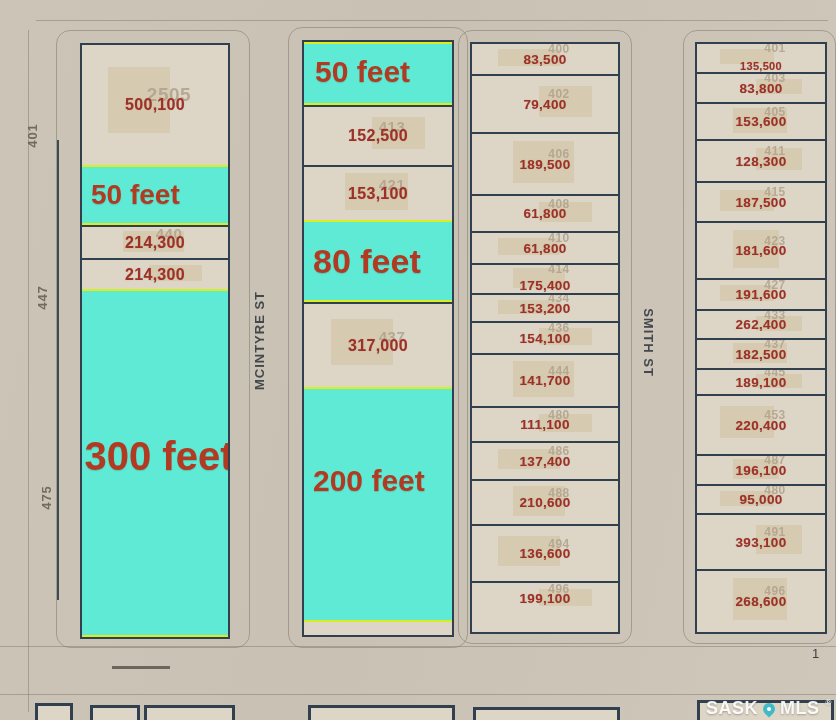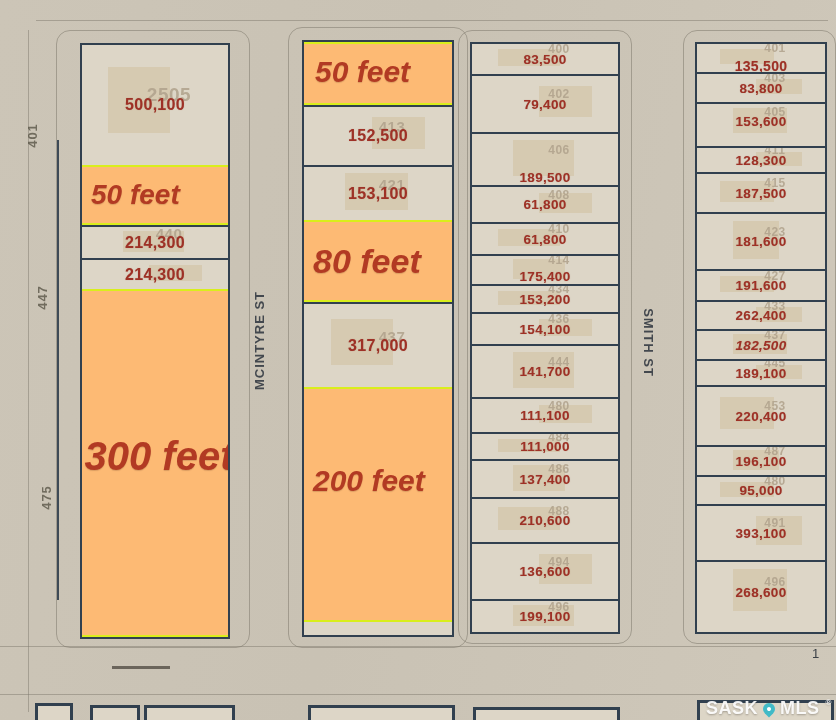--- a/index.html
+++ b/index.html
@@ -25,22 +25,22 @@
   .lot .faint{
     position:absolute;left:50%;top:50%;
     transform:translate(calc(-50% + 14px),calc(-50% - 10px));
     color:#b0a28c;font-weight:700;opacity:.85;letter-spacing:.5px;
   }
   .lot .val{
     position:relative;z-index:2;color:#9e3126;font-weight:700;letter-spacing:.3px;
     text-shadow:0 0 1px rgba(130,45,30,.35);
   }
   .hl{
-    position:relative;box-sizing:border-box;background:#fdba74;
-    border:2px solid #d9ee1c;margin:0 -3px;overflow:hidden;z-index:3;font-style:italic;
+    position:relative;box-sizing:border-box;background:#5eead4;
+    border:2px solid #d9ee1c;margin:0 -3px;overflow:hidden;z-index:3;
   }
   .hl .hl-label{
     position:absolute;white-space:nowrap;color:#b23a23;font-weight:700;
     text-shadow:0 1px 1px rgba(60,20,10,.18);transform:translateY(-50%);
   }
   .street-label{position:absolute;display:flex;align-items:center;justify-content:center;}
   .street-label span{
     white-space:nowrap;color:#43484e;font-weight:700;font-size:13px;letter-spacing:1px;
   }
   .rot-ccw span{transform:rotate(-90deg);}
@@ -146,21 +146,21 @@
       </div>
       <div class="block" style="left: 470px; top: 42px; width: 150px; height: 592px;">
         <div class="lot" style="height: 30px;">
           <span class="faint" style="font-size: 12px;">400</span>
           <span class="val" style="font-size: 13.5px;">83,500</span>
         </div>
         <div class="lot" style="height: 58px;">
           <span class="faint" style="font-size: 12px;">402</span>
           <span class="val" style="font-size: 13.5px;">79,400</span>
         </div>
-        <div class="lot" style="height: 53px; align-items: flex-end;">
+        <div class="lot" style="height: 62px;">
           <span class="faint" style="font-size: 12px;">406</span>
           <span class="val" style="font-size: 13.5px;">189,500</span>
         </div>
         <div class="lot" style="height: 37px;">
           <span class="faint" style="font-size: 12px;">408</span>
           <span class="val" style="font-size: 13.5px;">61,800</span>
         </div>
         <div class="lot" style="height: 32px;">
           <span class="faint" style="font-size: 12px;">410</span>
           <span class="val" style="font-size: 13.5px;">61,800</span>
@@ -178,55 +178,51 @@
           <span class="val" style="font-size: 13.5px;">154,100</span>
         </div>
         <div class="lot" style="height: 53px;">
           <span class="faint" style="font-size: 12px;">444</span>
           <span class="val" style="font-size: 13.5px;">141,700</span>
         </div>
         <div class="lot" style="height: 35px;">
           <span class="faint" style="font-size: 12px;">480</span>
           <span class="val" style="font-size: 13.5px;">111,100</span>
         </div>
-        <div class="lot" style="height: 27px;">
-          <span class="faint" style="font-size: 12px;">484</span>
-          <span class="val" style="font-size: 13.5px;">111,000</span>
-        </div>
         <div class="lot" style="height: 38px;">
           <span class="faint" style="font-size: 12px;">486</span>
           <span class="val" style="font-size: 13.5px;">137,400</span>
         </div>
         <div class="lot" style="height: 45px;">
           <span class="faint" style="font-size: 12px;">488</span>
           <span class="val" style="font-size: 13.5px;">210,600</span>
         </div>
         <div class="lot" style="height: 57px;">
           <span class="faint" style="font-size: 12px;">494</span>
           <span class="val" style="font-size: 13.5px;">136,600</span>
         </div>
         <div class="lot" style="height: 33px;">
           <span class="faint" style="font-size: 12px;">496</span>
           <span class="val" style="font-size: 13.5px;">199,100</span>
         </div>
       </div>
       <div class="block" style="left: 695px; top: 42px; width: 132px; height: 592px;">
         <div class="lot" style="height: 28px;">
           <span class="faint" style="font-size: 12px;">401</span>
-          <span class="val" style="font-size: 14px; margin-top: 15px;">135,500</span>
+          <span class="val" style="font-size: 11px; margin-top: 15px;">135,500</span>
         </div>
         <div class="lot" style="height: 30px;">
           <span class="faint" style="font-size: 12px;">403</span>
           <span class="val" style="font-size: 13.5px;">83,800</span>
         </div>
         <div class="lot" style="height: 37px;">
           <span class="faint" style="font-size: 12px;">405</span>
           <span class="val" style="font-size: 13.5px;">153,600</span>
         </div>
-        <div class="lot" style="height: 26px; margin-top: 7px;">
+        <div class="lot" style="height: 42px;">
           <span class="faint" style="font-size: 12px;">411</span>
           <span class="val" style="font-size: 13.5px;">128,300</span>
         </div>
         <div class="lot" style="height: 40px;">
           <span class="faint" style="font-size: 12px;">415</span>
           <span class="val" style="font-size: 13.5px;">187,500</span>
         </div>
         <div class="lot" style="height: 57px;">
           <span class="faint" style="font-size: 12px;">423</span>
           <span class="val" style="font-size: 13.5px;">181,600</span>
@@ -234,21 +230,21 @@
         <div class="lot" style="height: 31px;">
           <span class="faint" style="font-size: 12px;">427</span>
           <span class="val" style="font-size: 13.5px;">191,600</span>
         </div>
         <div class="lot" style="height: 29px;">
           <span class="faint" style="font-size: 12px;">433</span>
           <span class="val" style="font-size: 13.5px;">262,400</span>
         </div>
         <div class="lot" style="height: 30px;">
           <span class="faint" style="font-size: 12px;">437</span>
-          <span class="val" style="font-size: 13.5px; font-style: italic;">182,500</span>
+          <span class="val" style="font-size: 13.5px;">182,500</span>
         </div>
         <div class="lot" style="height: 26px;">
           <span class="faint" style="font-size: 12px;">445</span>
           <span class="val" style="font-size: 13.5px;">189,100</span>
         </div>
         <div class="lot" style="height: 60px;">
           <span class="faint" style="font-size: 12px;">453</span>
           <span class="val" style="font-size: 13.5px;">220,400</span>
         </div>
         <div class="lot" style="height: 30px;">

